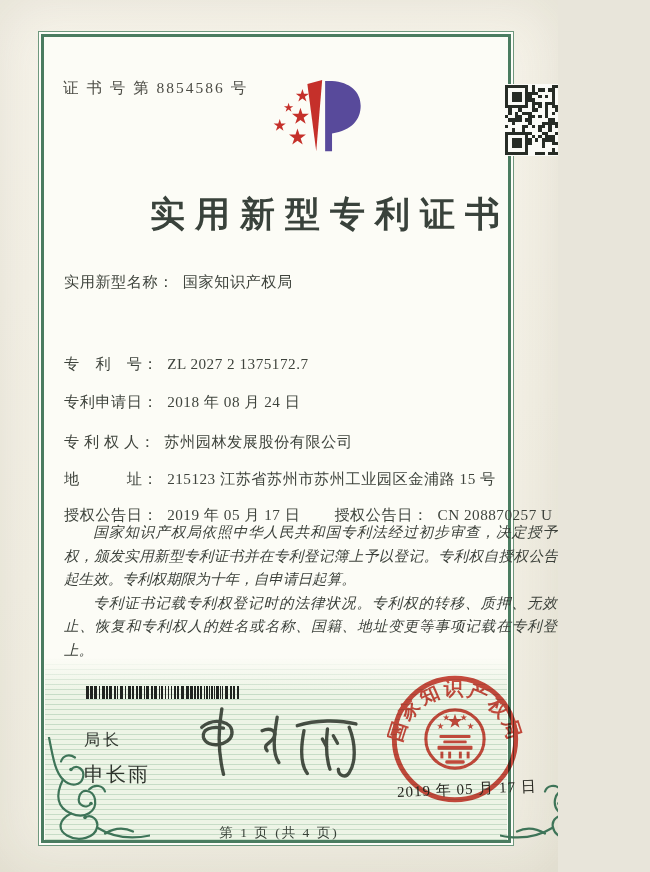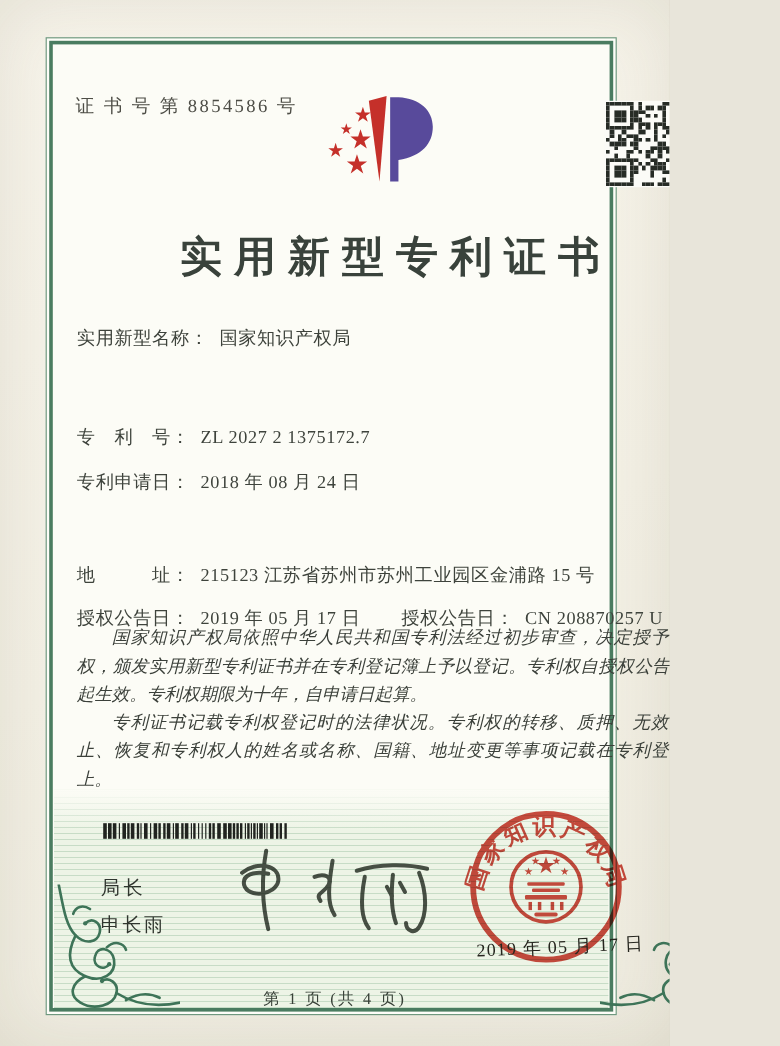--- a/index.html
+++ b/index.html
@@ -68,21 +68,21 @@
     font-size:14.6px;line-height:23.5px;color:#3b403a;
     font-style:italic;text-align:justify;
   }
   .body-text p{margin:0;text-indent:2em;}
   
   .barcode{
     position:absolute;left:86px;top:686px;height:13px;display:flex;align-items:stretch;
   }
   .barcode span{display:block;background:#20231f;}
   .signer-title{position:absolute;left:84px;top:730px;font-size:16px;letter-spacing:3px;color:#2f352e;}
-  .signer-name{position:absolute;left:84px;top:761px;font-size:16px;letter-spacing:2px;color:#2f352e;}
+  .signer-name{position:absolute;left:84px;top:761px;font-size:20px;letter-spacing:2px;color:#2f352e;}
   .signature{position:absolute;left:190px;top:697px;width:176px;height:90px;mix-blend-mode:multiply;}
   .seal{position:absolute;left:387px;top:671px;width:136px;height:136px;mix-blend-mode:multiply;opacity:.95;z-index:4;}
   .seal-date{
     position:absolute;left:397px;top:780px;z-index:5;
     font-size:15px;letter-spacing:1px;color:#26261f;transform:rotate(-2.5deg);
   }
   .flourish{position:absolute;width:105px;height:104px;}
   .fl-left{left:45px;top:737px;}
   .fl-right{left:500px;top:737px;transform:scaleX(-1);}
   .footer{
@@ -599,20 +599,23 @@
 
   <div class="row r0">
     <span class="lbl">实用新型名称：</span><span class="val">国家知识产权局</span>
   </div>
   <div class="row r2">
     <span class="lbl">专　利　号：</span><span class="val">ZL 2027 2 1375172.7</span>
   </div>
   <div class="row r3">
     <span class="lbl">专利申请日：</span><span class="val">2018 年 08 月 24 日</span>
   </div>
+  <div class="row r4">
+    <span class="lbl">专 利 权 人：</span><span class="val">苏州园林发展股份有限公司</span>
+  </div>
   <div class="row r5">
     <span class="lbl">地　　　址：</span><span class="val">215123 江苏省苏州市苏州工业园区金浦路 15 号</span>
   </div>
   <div class="row r6">
     <span class="lbl">授权公告日：</span><span class="val">2019 年 05 月 17 日</span><span class="lbl second">授权公告日：</span><span class="val">CN 208870257 U</span>
   </div>
 
   <div class="body-text">
     <p>国家知识产权局依照中华人民共和国专利法经过初步审查，决定授予专利权，颁发实用新型专利证书并在专利登记簿上予以登记。专利权自授权公告之日起生效。专利权期限为十年，自申请日起算。</p>
     <p>专利证书记载专利权登记时的法律状况。专利权的转移、质押、无效、终止、恢复和专利权人的姓名或名称、国籍、地址变更等事项记载在专利登记簿上。</p>

